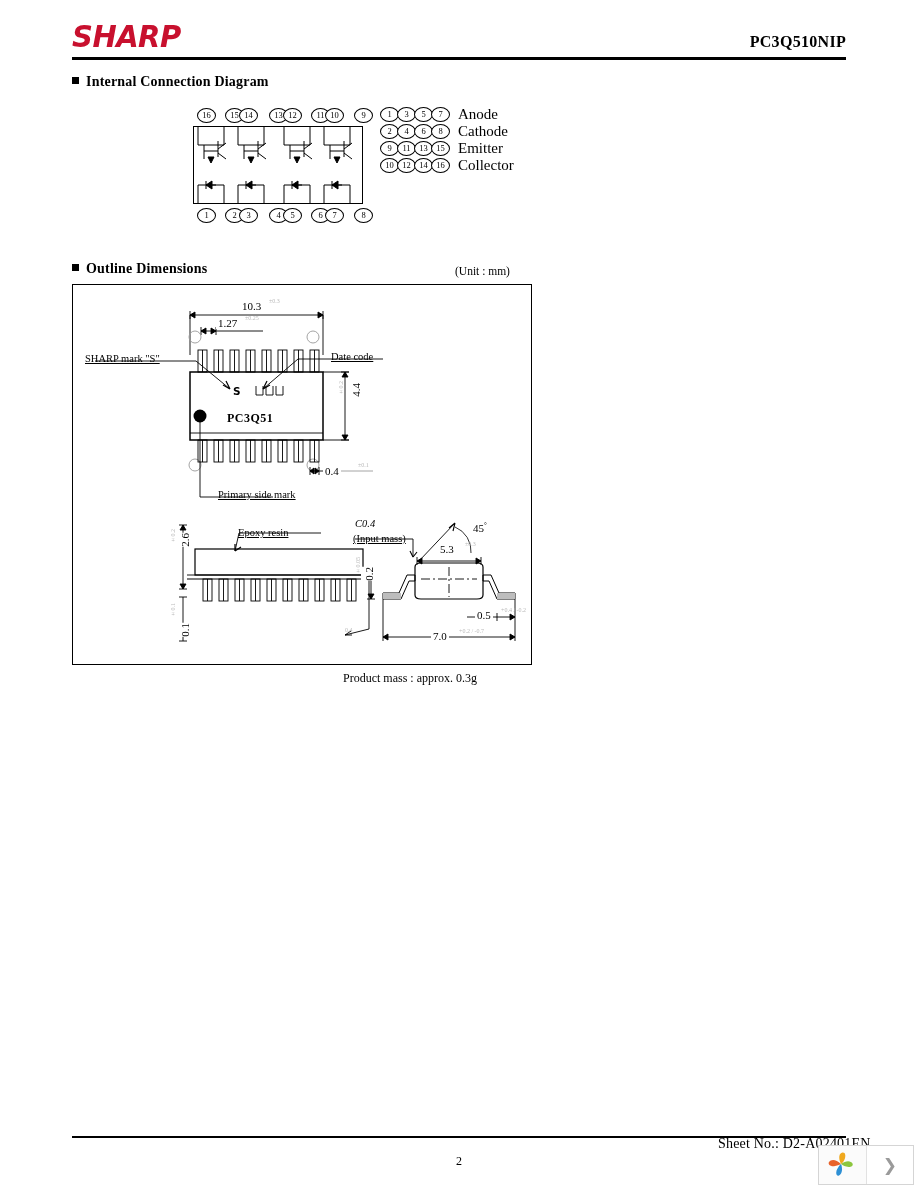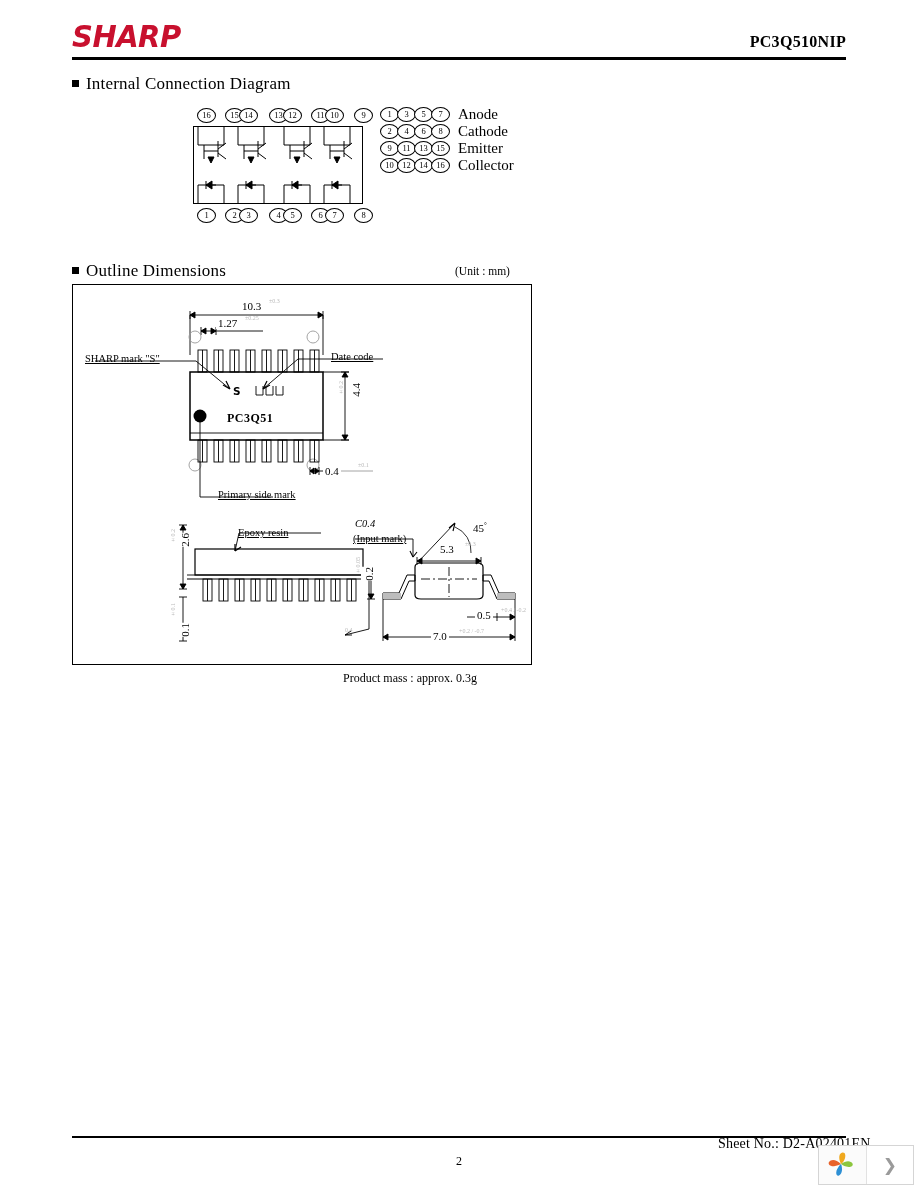--- a/index.html
+++ b/index.html
@@ -54,22 +54,22 @@
     left: 72px;
     top: 57px;
     width: 774px;
     height: 3px;
     background: #000;
   }
 
   
   .section-heading {
     position: absolute;
-    font-size: 17px;
-    font-weight: normal;
+    font-size: 14px;
+    font-weight: bold;
     letter-spacing: 0.2px;
     white-space: nowrap;
   }
   .section-heading .bullet {
     display: inline-block;
     width: 7px;
     height: 7px;
     background: #000;
     margin-right: 7px;
     vertical-align: 2px;
@@ -559,21 +559,21 @@
         <path d="M34,86 L34,128 M166,108 L166,128"></path>
         <path d="M34,124 L39,121 L39,127 Z" fill="#000"></path>
         <path d="M166,124 L161,121 L161,127 Z" fill="#000"></path>
       </g>
 
       <rect x="34" y="80" width="18" height="6" fill="#bdbdbd" stroke="none"></rect>
       <rect x="148" y="80" width="18" height="6" fill="#bdbdbd" stroke="none"></rect>
     </svg>
 
     <div class="lbl" style="left:282px;top:233px;font-style:italic;">C0.4</div>
-    <div class="lbl" style="left:280px;top:248px;text-decoration:underline;">(Input mark)</div>
+    <div class="lbl" style="left:280px;top:248px;text-decoration:underline;">(Input mass)</div>
     <div class="dimnum" style="left:398px;top:236px;"><span>45</span><span style="font-size:7px;vertical-align:super;">°</span></div>
     <div class="dimnum" style="left:365px;top:258px;">5.3</div>
     <div class="tol" style="left:392px;top:256px;">±0.3</div>
     <div class="dimnum vert" style="left:288px;top:282px;">0.2</div>
     <div class="tol vert" style="left:282px;top:272px;">±0.05</div>
     <div class="dimnum" style="left:402px;top:324px;">0.5</div>
     <div class="tol" style="left:428px;top:322px;">+0.4 / -0.2</div>
     <div class="dimnum" style="left:358px;top:345px;">7.0</div>
     <div class="tol" style="left:386px;top:343px;">+0.2 / -0.7</div>
   </div>

